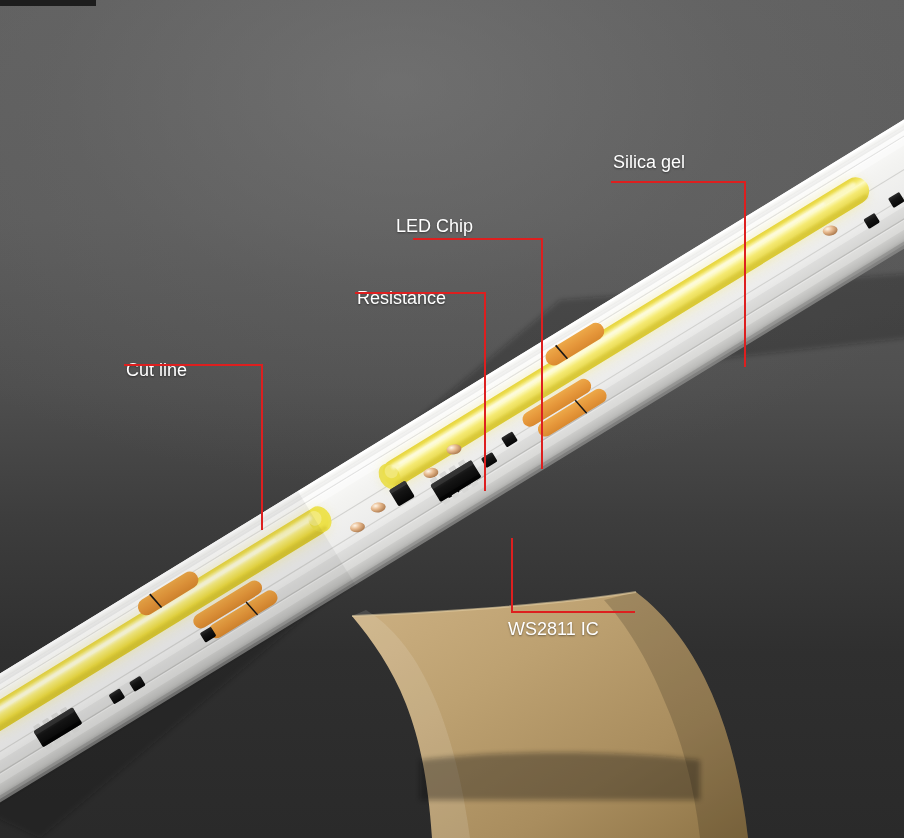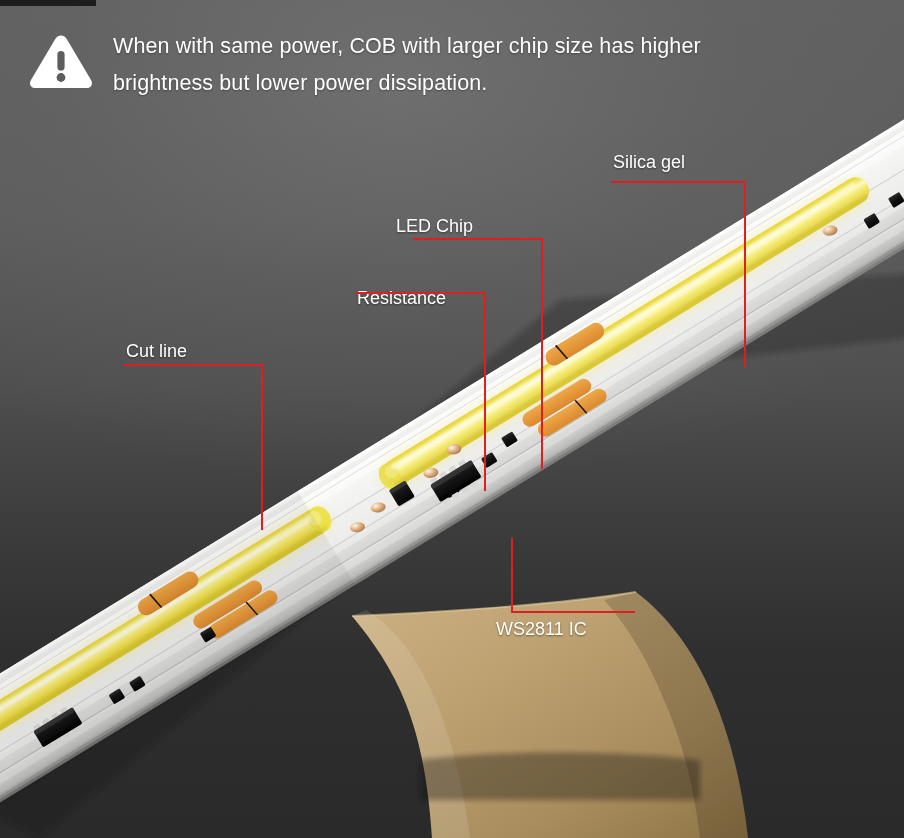--- a/index.html
+++ b/index.html
@@ -327,60 +327,44 @@
       <path d="M 636 592 C 668 616, 694 652, 712 694 C 730 736, 742 784, 748 838
                L 700 838 C 694 786, 682 740, 664 700 C 648 660, 626 624, 604 600 Z" fill="#000000" opacity="0.16"></path>
       <path d="M 352 616 C 446 612, 560 604, 636 592" stroke="#e0cba2" stroke-width="2" fill="none" opacity="0.6"></path>
     </g>
 
     <g opacity="0.35" filter="url(#medBlur)">
       <path d="M 420 760 C 480 752, 600 748, 700 760 L 700 800 L 420 800 Z" fill="#101010"></path>
     </g>
   </svg>
 
-  <div class="header">
-    <svg class="warn-icon" viewBox="0 0 66 58" xmlns="http://www.w3.org/2000/svg">
-      <path d="M33 3.5 C35.6 3.5 37.6 5.0 38.9 7.2
-               L63.0 48.0 C64.2 50.2 64.4 52.2 63.2 53.9
-               C62.1 55.5 60.2 56.0 57.8 56.0
-               L8.2 56.0 C5.8 56.0 3.9 55.5 2.8 53.9
-               C1.6 52.2 1.8 50.2 3.0 48.0
-               L27.1 7.2 C28.4 5.0 30.4 3.5 33 3.5 Z" fill="#ffffff"></path>
-      <rect x="29.4" y="19" width="7.2" height="19.5" rx="3.6" fill="#5d5d5d"></rect>
-      <circle cx="33" cy="45.5" r="4.4" fill="#5d5d5d"></circle>
-    </svg>
-    <div class="header-text">
-      <div>When with same power, COB with larger chip size has higher</div>
-      <div>brightness but lower power dissipation.</div>
-    </div>
-  </div>
 
   <div class="callout">
     <div class="ctext" style="left:613px; top:150px;">Silica gel</div>
     <div class="lead-h" style="left:611px; top:181px; width:135px;"></div>
     <div class="lead-v" style="left:744px; top:181px; height:186px;"></div>
   </div>
 
   <div class="callout">
     <div class="ctext" style="left:396px; top:214px;">LED Chip</div>
     <div class="lead-h" style="left:413px; top:238px; width:130px;"></div>
     <div class="lead-v" style="left:541px; top:238px; height:231px;"></div>
   </div>
 
   <div class="callout">
     <div class="ctext" style="left:357px; top:286px;">Resistance</div>
     <div class="lead-h" style="left:355px; top:292px; width:131px;"></div>
     <div class="lead-v" style="left:484px; top:292px; height:199px;"></div>
   </div>
 
   <div class="callout">
-    <div class="ctext" style="left:126px; top:339px;">Cut line</div>
+    <div class="ctext" style="left:126px; top:358px;">Cut line</div>
     <div class="lead-h" style="left:124px; top:364px; width:139px;"></div>
     <div class="lead-v" style="left:261px; top:364px; height:166px;"></div>
   </div>
 
   <div class="callout">
     <div class="lead-v" style="left:511px; top:538px; height:74px;"></div>
     <div class="lead-h" style="left:511px; top:611px; width:124px;"></div>
-    <div class="ctext" style="left:496px; top:617px;text-align:center;">WS2811 IC</div>
+    <div class="ctext" style="left:508px; top:617px;text-align:center;">WS2811 IC</div>
   </div>
 
 </div>
 
 </body></html>

